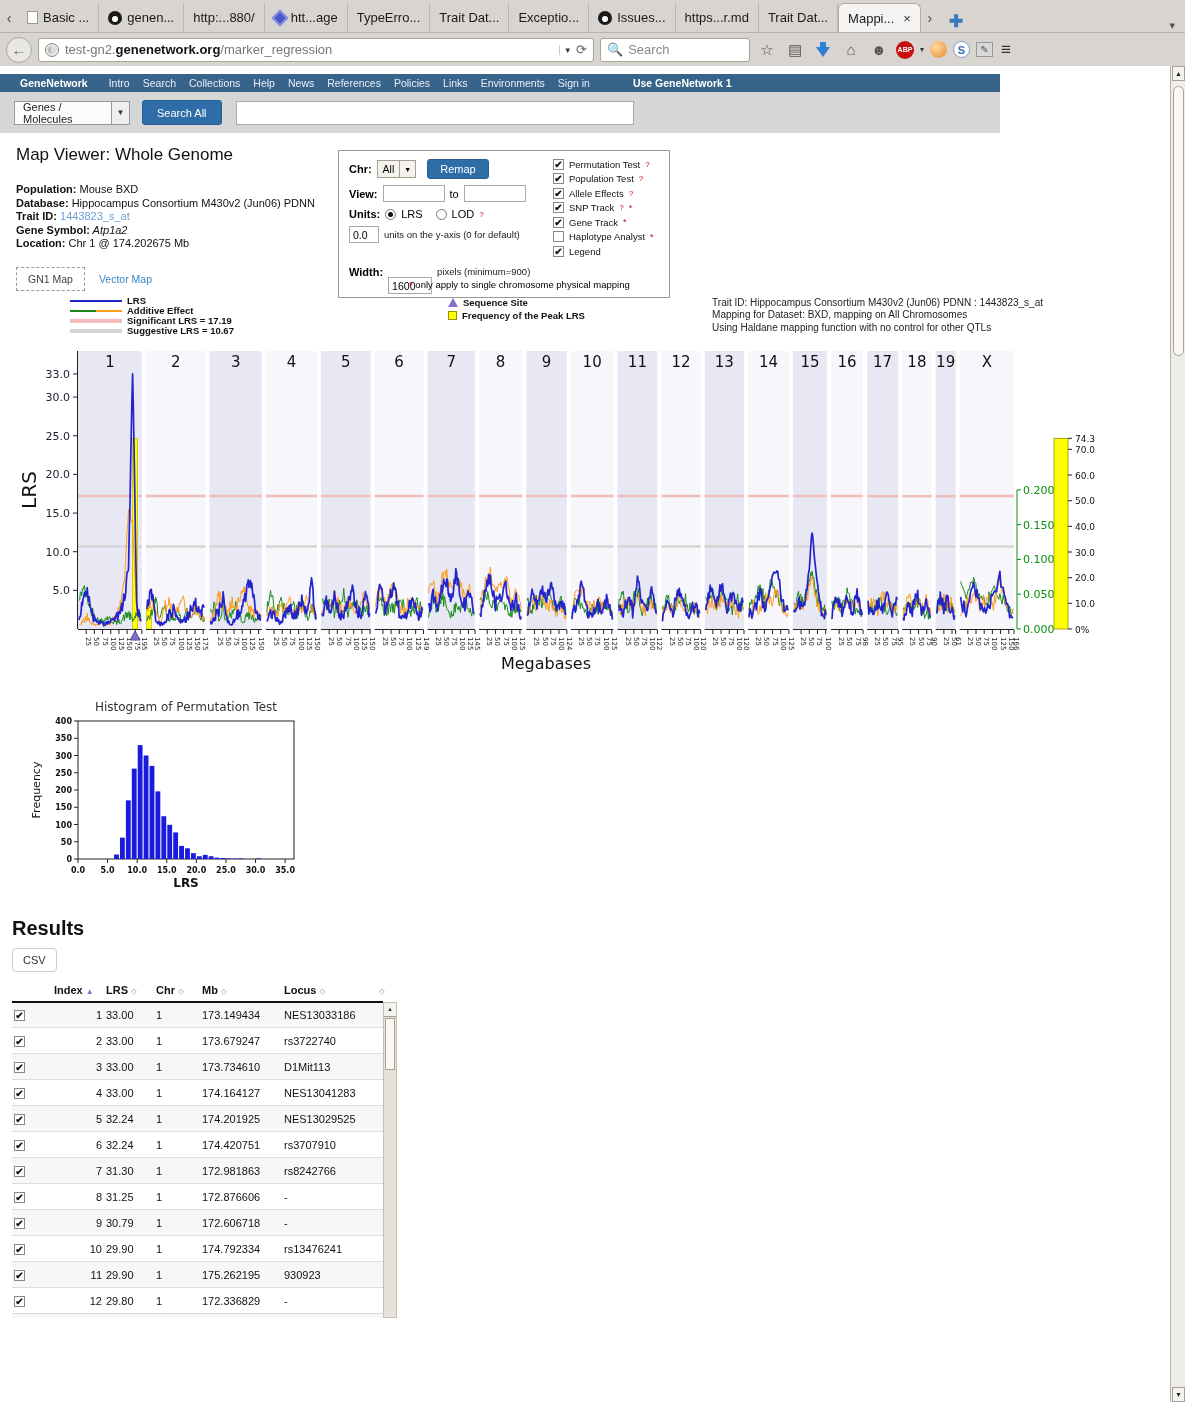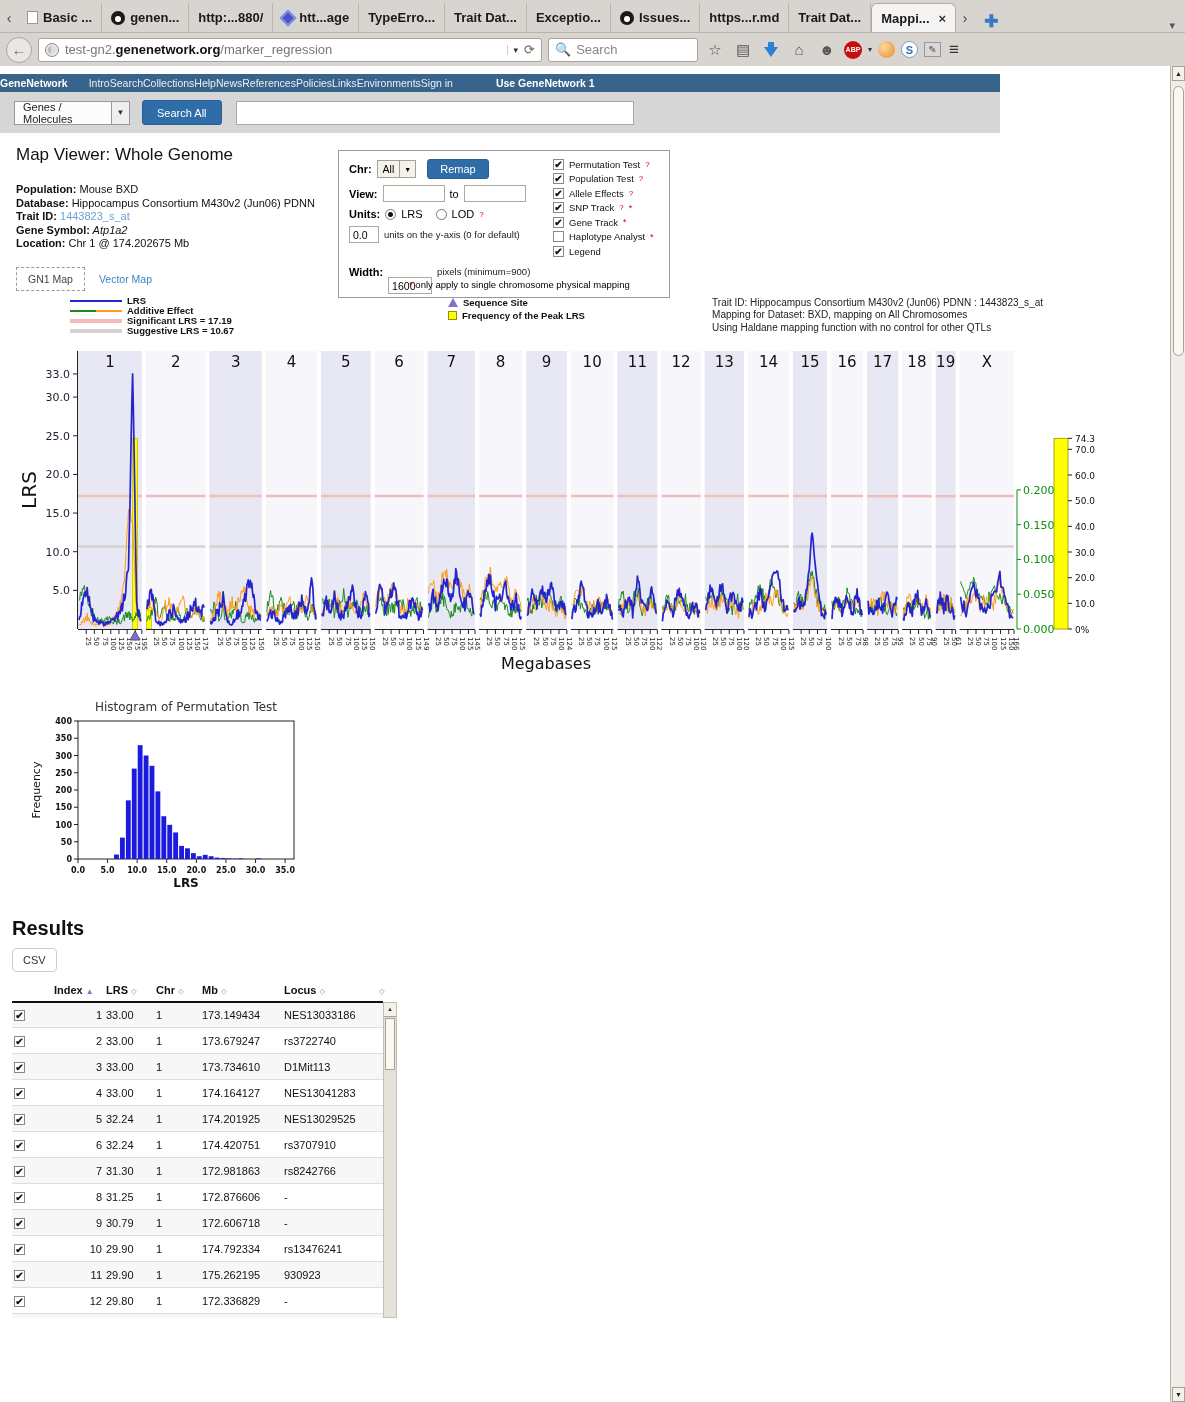--- a/index.html
+++ b/index.html
@@ -23,21 +23,21 @@
     background:#fff; border-radius:50% 50% 40% 40%; }
   .ic-ribbon { width:12px; height:12px; background:#4a55c8; transform:rotate(45deg); flex:none;
     box-shadow:inset 0 0 0 2px #8890e0; }
   .ic-page { width:11px; height:13px; background:#fff; border:1px solid #999; flex:none; }
   .newtab { color:#3a78c2; font-size:17px; font-weight:bold; padding:0 10px; }
   .tabmenu { color:#555; font-size:11px; padding:0 10px; margin-left:auto; }
 
   .toolbar { height:33px; background:#d8d5d0; display:flex; align-items:center; padding:0 6px; gap:6px; }
   .backbtn { width:26px; height:26px; border-radius:50%; background:#e9e7e3; border:1px solid #aaa6a0;
     display:flex; align-items:center; justify-content:center; color:#666; font-size:15px; flex:none;}
-  .urlbox { height:24px; width:504px; background:#fff; border:1px solid #a8a49c; border-radius:3px;
+  .urlbox { height:24px; width:556px; background:#fff; border:1px solid #a8a49c; border-radius:3px;
     display:flex; align-items:center; padding:0 6px; gap:6px; font-size:13px; }
   .globe { width:14px; height:14px; border-radius:50%; border:1px solid #888; position:relative; flex:none;
     background:#e8e8e8;}
   .globe::after{content:""; position:absolute; inset:2px; border-radius:50%;
     background:linear-gradient(90deg,#bbb 40%,#ddd 40%);}
   .urltext { color:#777; flex:1; white-space:nowrap; overflow:hidden;}
   .urltext b { color:#111; font-weight:bold; }
   .urlcaret { color:#333; font-size:9px; border-left:1px solid #ccc; padding-left:6px;}
   .reload { color:#666; font-size:13px; }
   .searchbox { height:24px; width:150px; background:#fff; border:1px solid #a8a49c; border-radius:3px;
@@ -59,21 +59,21 @@
   
   .vscroll { position:absolute; right:0; top:66px; width:15px; height:1336px;
     background:#efede8; border-left:1px solid #b5b1a8; }
   .vscroll .step { position:absolute; left:1px; width:13px; height:15px; background:#f4f2ec;
     border:1px solid #a8a296; display:flex; align-items:center; justify-content:center; font-size:7px; color:#222;}
   .vscroll .thumb { position:absolute; left:2px; top:20px; width:11px; height:270px; background:#faf8f2;
     border:1px solid #a8a296; border-radius:6px; }
 
   
   .gn-nav { position:absolute; top:74px; left:0; width:1000px; height:18px; background:#38648c;
-    display:flex; align-items:center; padding:0 0; gap:13px; font-size:10.5px; color:#e8eef5; }
+    display:flex; align-items:center; padding:0 20px; gap:13px; font-size:10.5px; color:#e8eef5; }
   .gn-nav .brand { font-weight:bold; color:#fff; margin-right:8px; }
   .gn-nav .use1 { font-weight:bold; color:#fff; margin-left:30px; }
   .gn-band { position:absolute; top:92px; left:0; width:1000px; height:41px; background:#d6d6d6;
     display:flex; align-items:center; padding:8px 14px; gap:8px; }
   .cat-select { height:24px; background:#fcfcfc; border:1px solid #999; display:flex; align-items:center;
     font-size:11px; color:#222; }
   .cat-select .txt { padding:0 8px; width:96px; }
   .cat-select .dd { width:18px; height:22px; border-left:1px solid #999; background:#efefef;
     display:flex; align-items:center; justify-content:center; font-size:8px; color:#333; }
   .searchall { height:25px; background:#2f6da8; color:#fff; border:1px solid #285e91; border-radius:3px;
@@ -153,21 +153,21 @@
   .tscroll .thumb { height:52px; margin:1px; background:#faf8f0; border:1px solid #a8a296; }
 
   svg text { font-family:"DejaVu Sans", sans-serif; }
 </style>
 </head>
 <body>
 
 <div class="chrome">
   <div class="tabbar">
     <div class="tabscroll">‹</div>
-    <div id="tab-strip" style="display:flex;align-items:flex-end;min-width:0;font-weight:bold;">
+    <div id="tab-strip" style="display:flex;align-items:flex-end;min-width:0;">
         <div class="tab">
           <span class="ic-page"></span>
           <span>Basic ...</span>
         </div>
         <div class="tab">
           <span class="ic-github"></span>
           <span>genen...</span>
         </div>
         <div class="tab">
           <span>http:...880/</span>
@@ -225,21 +225,21 @@
     <span style="font-size:8px;color:#333;">▾</span>
     <span class="circ-orange"></span>
     <span class="circ-s">S</span>
     <span class="sq-edit">✎</span>
     <span class="menu">≡</span>
   </div>
 </div>
 
 <div class="gn-nav">
   <span class="brand">GeneNetwork</span>
-  <span id="nav-items" style="display:flex;">
+  <span id="nav-items" style="display:flex;gap:13px;">
       <span>Intro</span>
       <span>Search</span>
       <span>Collections</span>
       <span>Help</span>
       <span>News</span>
       <span>References</span>
       <span>Policies</span>
       <span>Links</span>
       <span>Environments</span>
       <span>Sign in</span>

